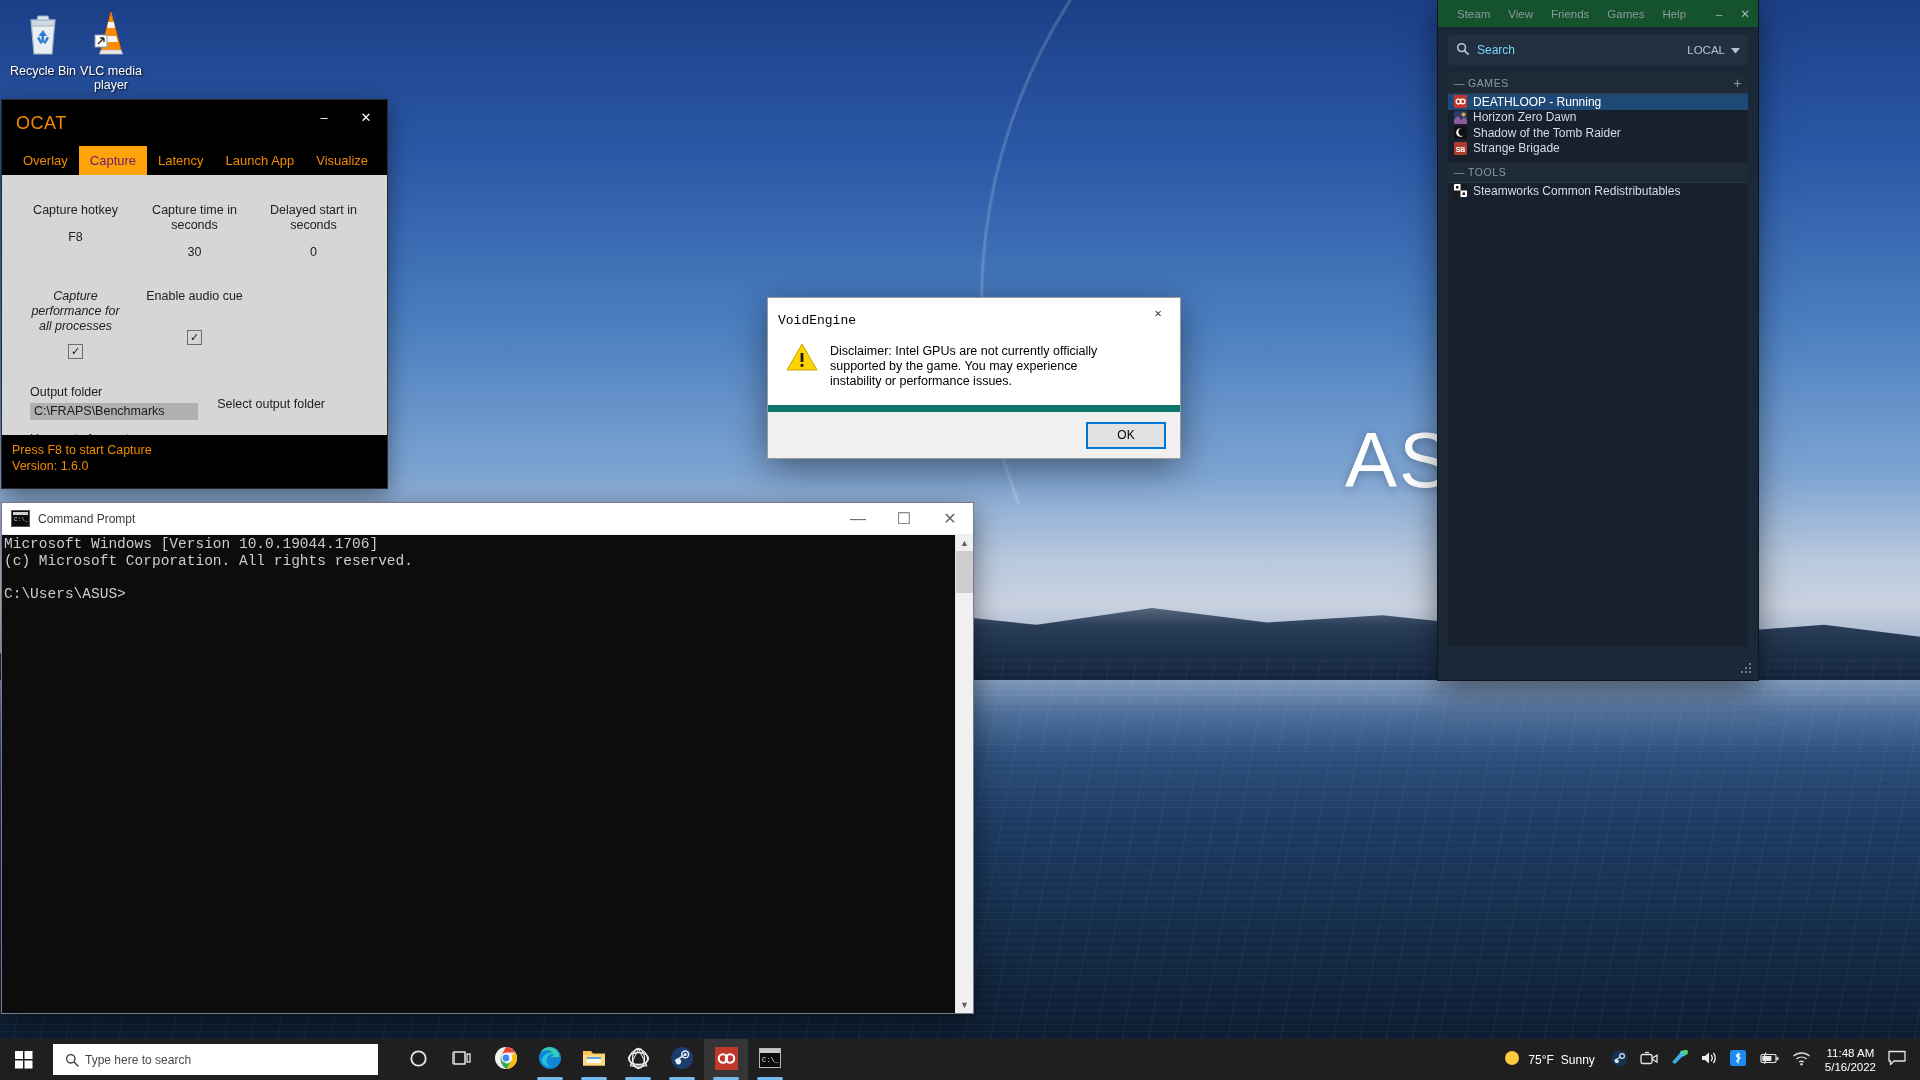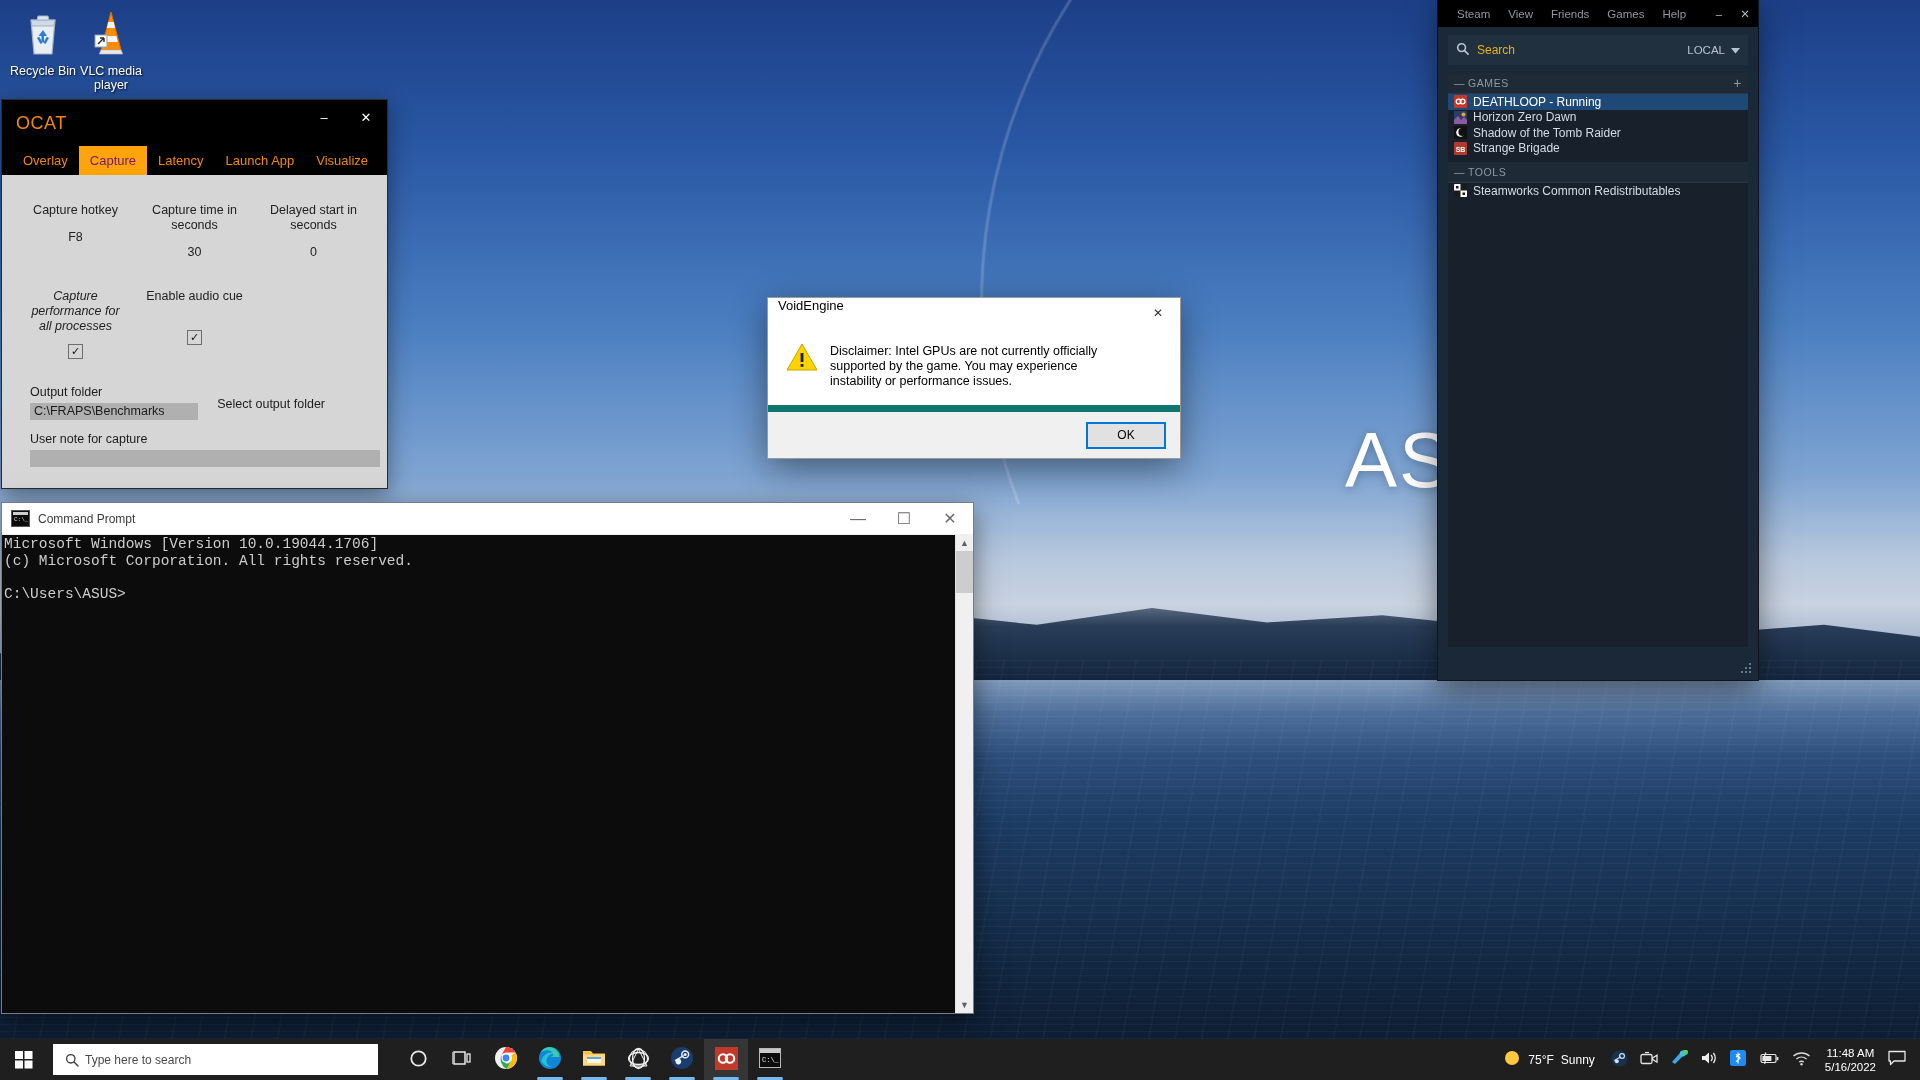--- a/index.html
+++ b/index.html
@@ -177,21 +177,21 @@
     position: absolute; top: 17px; left: 0; right: 0; height: 42px; background: #cdcdcd;
   }
   #cmd .vscroll .arrow.bottom { position: absolute; bottom: 0; left: 0; right: 0; }
 
   
   #dlg {
     position: absolute; left: 768px; top: 298px; width: 412px; height: 160px;
     background: #fff; box-shadow: 0 0 0 1px #9a9a9a, 0 10px 34px rgba(0,0,0,.45);
     font-size: 12px; color: #000;
   }
-  #dlg .titlebar { height: 30px; display: flex; align-items: flex-start; }
+  #dlg .titlebar { height: 30px; display: flex; align-items: flex-end; font-family: Liberation Mono, monospace; }
   #dlg .ttext { font-size: 13px; padding-left: 10px; color: #000; }
   #dlg .x { margin-left: auto; width: 44px; height: 30px; display:flex;align-items:center;justify-content:center; color:#333; }
   #dlg .content { display: flex; padding: 14px 18px 0 18px; }
   #dlg .msg { font-size: 12.5px; line-height: 15px; color: #000; padding-left: 12px; padding-top: 2px; }
   #dlg .footer {
     position: absolute; left: 0; right: 0; bottom: 0; height: 46px;
     background: #f0f0f0; border-top: 7px solid #0f766e;
     display: flex; align-items: center; justify-content: flex-end; padding-right: 14px;
   }
   #dlg .okbtn {
@@ -203,31 +203,31 @@
 
   
   #steam {
     position: absolute; left: 1438px; top: 0px; width: 320px; height: 680px;
     background: #1b2838; color: #c6d4df;
     box-shadow: 0 0 0 1px #0d141d, 0 8px 30px rgba(0,0,0,.5);
     font-size: 12px;
     display: flex; flex-direction: column;
   }
   #steam .menubar {
-    height: 27px; background: #000000; display: flex; align-items: center;
+    height: 27px; background: #14532d; display: flex; align-items: center;
     padding-left: 10px; color: #8f98a0; font-size: 11.5px;
   }
   #steam .menubar .mi { padding: 0 9px; }
   #steam .menubar .wb { margin-left: auto; display: flex; }
   #steam .menubar .wb div { width: 26px; height: 27px; display:flex;align-items:center;justify-content:center; color:#aeb8c2; }
   #steam .searchbar {
     height: 30px; margin: 8px 10px 4px 10px; background: #20303f;
     display: flex; align-items: center; border-radius: 2px; padding: 0 8px;
   }
-  #steam .searchbar .ph { color: #eab308; font-size: 12px; padding-left: 8px; flex:1; }
+  #steam .searchbar .ph { color: #7dd3fc; font-size: 12px; padding-left: 8px; flex:1; }
   #steam .searchbar .localsel { color: #b7c3cd; font-size: 11.5px; display:flex; gap:6px; }
   #steam .listwrap { flex: 1; background: #17202b; margin: 4px 10px 0 10px; overflow: hidden; }
   #steam .group {
     height: 20px; display: flex; align-items: center; color: #8d99a5;
     font-size: 10.5px; letter-spacing: .6px; background: #1e2a36;
     border-bottom: 1px solid #2a3643; padding: 0 6px;
   }
   #steam .group .collapse { width: 14px; color: #8d99a5; }
   #steam .group .plus { margin-left: auto; color: #8d99a5; font-size: 14px; }
   #steam .item {
@@ -369,20 +369,24 @@
       <div class="textbox" style="width: 160px;">C:\FRAPS\Benchmarks</div>
       <div style="position:absolute; right: 48px; top: 12px; font-size:12.5px;">Select output folder</div>
     </div>
 
     <div class="fieldblock" style="margin-top: 12px;">
       <div class="fieldlabel">User note for capture</div>
       <div class="textbox" style="width: 342px;" title="User note for capture"></div>
     </div>
   </div>
 
+  <div class="statusbar">
+    <div>Press F8 to start Capture</div>
+    <div>Version: 1.6.0</div>
+  </div>
 </div>
 
 <div id="cmd">
   <div class="titlebar">
     <span class="ticon">
         <span>C:\_</span>
       </span>
     <span class="ttext">Command Prompt</span>
     <div class="tw">
       <div>—</div>

